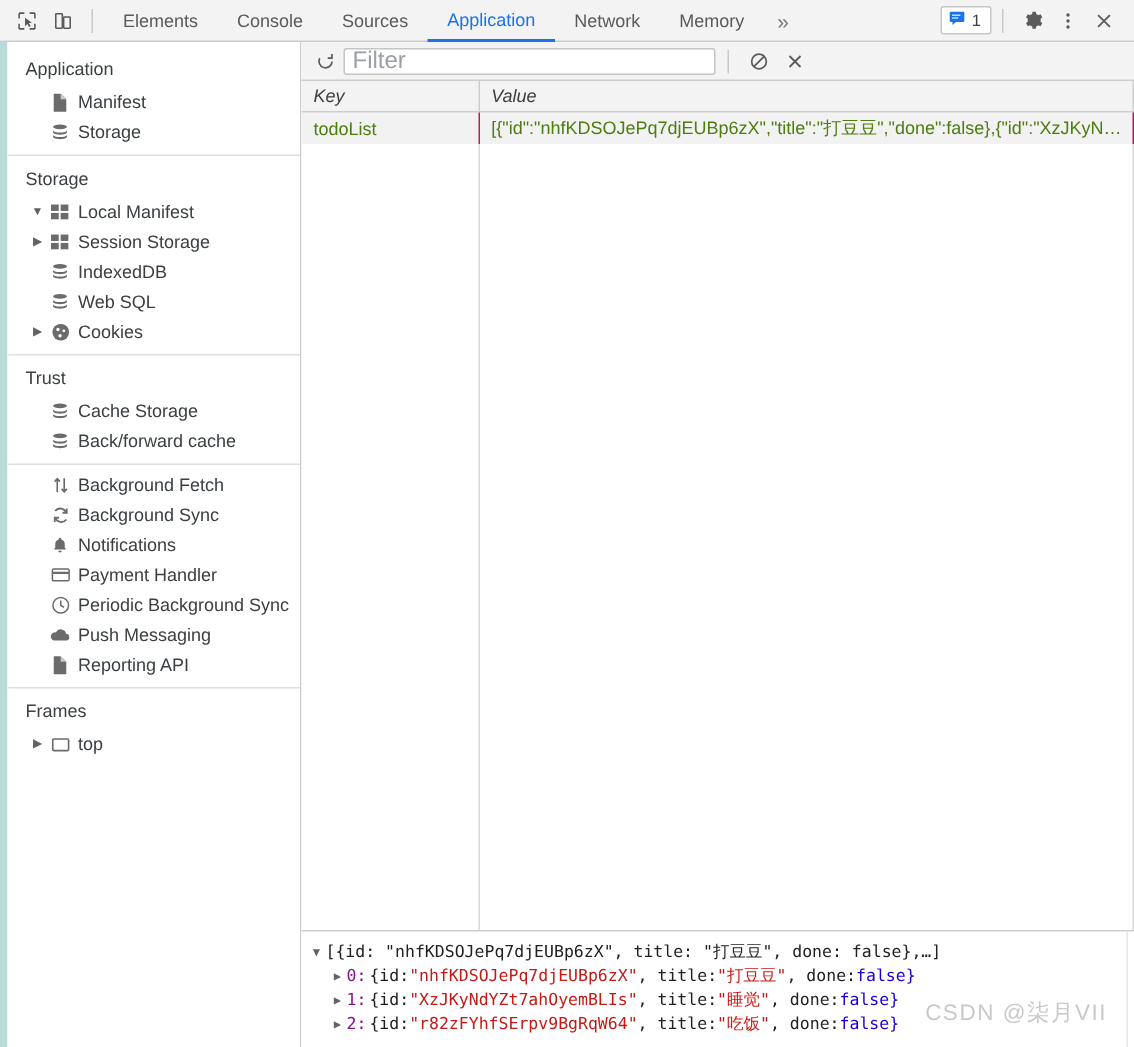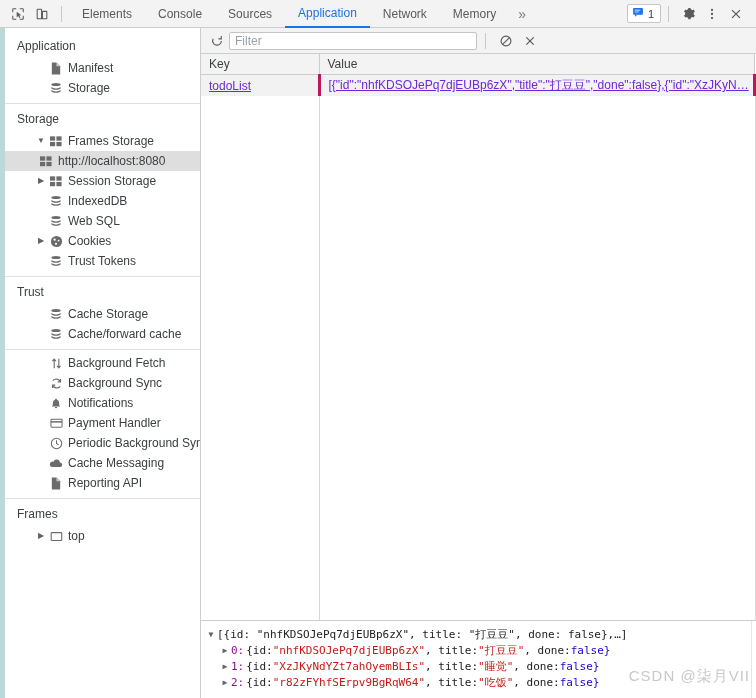--- a/index.html
+++ b/index.html
@@ -142,21 +142,21 @@
   }
   .sb-item {
     display: flex;
     align-items: center;
     height: 20px;
     padding-left: 12px;
     cursor: pointer;
     white-space: nowrap;
     color: #3c4043;
   }
-  .sb-item.level1 { padding-left: 30px; }
+  .sb-item.level1 { padding-left: 14px; }
   .sb-item.level2 { padding-left: 32px; }
   .sb-item.selected { background: #dedede; }
   .sb-twisty {
     width: 12px;
     min-width: 12px;
     display: inline-flex;
     align-items: center;
     justify-content: center;
     color: #5f6368;
     font-size: 8px;
@@ -200,21 +200,21 @@
     cursor: pointer;
     color: #5a5a5a;
   }
   .filter-input {
     flex: 0 0 auto;
     width: 248px;
     height: 18px;
     border: 1px solid #c4c4c4;
     background: #fff;
     border-radius: 2px;
-    font-size: 12px;
+    font-size: 16px;
     padding: 0 5px;
     color: #3c4043;
     box-sizing: border-box;
     outline: none;
     font-family: "Liberation Sans", sans-serif;
   }
   .filter-input::placeholder { color: #9aa0a6; }
   .fb-sep {
     width: 1px;
     height: 16px;
@@ -240,32 +240,32 @@
   .stable th {
     background: #f3f3f3;
     font-weight: normal;
     text-align: left;
     padding: 3px 0 3px 8px;
     border-bottom: 1px solid #cdcdcd;
     border-right: 1px solid #cdcdcd;
     color: #3c4043;
     height: 19px;
     box-sizing: border-box;
+    font-style: italic;
   }
   .stable td {
     padding: 2px 0 2px 8px;
-    border-right: 3px solid #be185d;
-    color: #6d28d9;
+    border-right: 1px solid #be185d;
+    color: #4d7c0f;
     white-space: nowrap;
     overflow: hidden;
     text-overflow: ellipsis;
     height: 19px;
     box-sizing: border-box;
     font-size: 12px;
-    text-decoration: underline;
   }
   .stable tr.data-row td { background: #f2f2f2; }
   .col-key { width: 118px; }
   .grid-fill {
     flex: 1;
     min-height: 0;
     display: flex;
   }
   .grid-col-a { width: 118px; border-right: 1px solid #d8d8d8; }
   .grid-col-b { flex: 1; border-right: 1px solid #d8d8d8; }
@@ -299,21 +299,21 @@
     line-height: 16px;
     display: inline-flex;
     justify-content: center;
   }
   .pv-idx { color: #881391; margin-right: 2px; }
   .pv-str { color: #c41a16; }
   .pv-bool { color: #1c00cf; }
   .pv-plain { color: #202124; }
   .watermark {
     position: absolute;
-    right: 6px;
+    right: 18px;
     bottom: 14px;
     color: #c9c9c9;
     font-size: 15px;
     font-family: "Liberation Sans", sans-serif;
     letter-spacing: 1px;
     pointer-events: none;
   }
   .right-edge {
     position: absolute;
     right: 0;
@@ -423,43 +423,32 @@
       <div class="sb-item level1">
         <span class="sb-twisty">▼</span>
         <span class="sb-ico">
             <svg width="12" height="11" viewBox="0 0 14 12" fill="#6b6b6b">
               <rect x="0" y="0" width="6" height="5"></rect>
               <rect x="7.5" y="0" width="6" height="5"></rect>
               <rect x="0" y="6.5" width="6" height="5"></rect>
               <rect x="7.5" y="6.5" width="6" height="5"></rect>
             </svg>
           </span>
-        <span class="sb-label">Frames Storage</span>
-      </div>
-      <div class="sb-item level2 selected">
+        <span class="sb-label">Local Manifest</span>
+      </div>
+      <div class="sb-item level1">
+        <span class="sb-twisty">▶</span>
         <span class="sb-ico">
             <svg width="12" height="11" viewBox="0 0 14 12" fill="#6b6b6b">
               <rect x="0" y="0" width="6" height="5"></rect>
               <rect x="7.5" y="0" width="6" height="5"></rect>
               <rect x="0" y="6.5" width="6" height="5"></rect>
               <rect x="7.5" y="6.5" width="6" height="5"></rect>
             </svg>
           </span>
-        <span class="sb-label">http://localhost:8080</span>
-      </div>
-      <div class="sb-item level1">
-        <span class="sb-twisty">▶</span>
-        <span class="sb-ico">
-            <svg width="12" height="11" viewBox="0 0 14 12" fill="#6b6b6b">
-              <rect x="0" y="0" width="6" height="5"></rect>
-              <rect x="7.5" y="0" width="6" height="5"></rect>
-              <rect x="0" y="6.5" width="6" height="5"></rect>
-              <rect x="7.5" y="6.5" width="6" height="5"></rect>
-            </svg>
-          </span>
         <span class="sb-label">Session Storage</span>
       </div>
       <div class="sb-item level1">
         <span class="sb-twisty"></span>
         <span class="sb-ico">
             <svg width="12" height="13" viewBox="0 0 14 14" fill="#6b6b6b">
               <ellipse cx="7" cy="2.4" rx="5.4" ry="1.8"></ellipse>
               <path d="M1.6 5.1c0 1 2.4 1.8 5.4 1.8s5.4-.8 5.4-1.8v1.6c0 1-2.4 1.8-5.4 1.8s-5.4-.8-5.4-1.8z"></path>
               <path d="M1.6 8.6c0 1 2.4 1.8 5.4 1.8s5.4-.8 5.4-1.8v1.6c0 1-2.4 1.8-5.4 1.8s-5.4-.8-5.4-1.8z"></path>
             </svg>
@@ -482,56 +471,45 @@
         <span class="sb-ico">
             <svg width="13" height="13" viewBox="0 0 14 14" fill="#6b6b6b">
               <circle cx="7" cy="7" r="6"></circle>
               <circle cx="5" cy="5" r="1.2" fill="#fff"></circle>
               <circle cx="9.2" cy="6" r="1" fill="#fff"></circle>
               <circle cx="6.5" cy="9.5" r="1.2" fill="#fff"></circle>
             </svg>
           </span>
         <span class="sb-label">Cookies</span>
       </div>
+
+      <div class="sb-divider"></div>
+
+      <div class="sb-section-title">Trust</div>
       <div class="sb-item level1">
         <span class="sb-twisty"></span>
         <span class="sb-ico">
             <svg width="12" height="13" viewBox="0 0 14 14" fill="#6b6b6b">
               <ellipse cx="7" cy="2.4" rx="5.4" ry="1.8"></ellipse>
               <path d="M1.6 5.1c0 1 2.4 1.8 5.4 1.8s5.4-.8 5.4-1.8v1.6c0 1-2.4 1.8-5.4 1.8s-5.4-.8-5.4-1.8z"></path>
               <path d="M1.6 8.6c0 1 2.4 1.8 5.4 1.8s5.4-.8 5.4-1.8v1.6c0 1-2.4 1.8-5.4 1.8s-5.4-.8-5.4-1.8z"></path>
             </svg>
           </span>
-        <span class="sb-label">Trust Tokens</span>
-      </div>
-
-      <div class="sb-divider"></div>
-
-      <div class="sb-section-title">Trust</div>
+        <span class="sb-label">Cache Storage</span>
+      </div>
       <div class="sb-item level1">
         <span class="sb-twisty"></span>
         <span class="sb-ico">
             <svg width="12" height="13" viewBox="0 0 14 14" fill="#6b6b6b">
               <ellipse cx="7" cy="2.4" rx="5.4" ry="1.8"></ellipse>
               <path d="M1.6 5.1c0 1 2.4 1.8 5.4 1.8s5.4-.8 5.4-1.8v1.6c0 1-2.4 1.8-5.4 1.8s-5.4-.8-5.4-1.8z"></path>
               <path d="M1.6 8.6c0 1 2.4 1.8 5.4 1.8s5.4-.8 5.4-1.8v1.6c0 1-2.4 1.8-5.4 1.8s-5.4-.8-5.4-1.8z"></path>
             </svg>
           </span>
-        <span class="sb-label">Cache Storage</span>
-      </div>
-      <div class="sb-item level1">
-        <span class="sb-twisty"></span>
-        <span class="sb-ico">
-            <svg width="12" height="13" viewBox="0 0 14 14" fill="#6b6b6b">
-              <ellipse cx="7" cy="2.4" rx="5.4" ry="1.8"></ellipse>
-              <path d="M1.6 5.1c0 1 2.4 1.8 5.4 1.8s5.4-.8 5.4-1.8v1.6c0 1-2.4 1.8-5.4 1.8s-5.4-.8-5.4-1.8z"></path>
-              <path d="M1.6 8.6c0 1 2.4 1.8 5.4 1.8s5.4-.8 5.4-1.8v1.6c0 1-2.4 1.8-5.4 1.8s-5.4-.8-5.4-1.8z"></path>
-            </svg>
-          </span>
-        <span class="sb-label">Cache/forward cache</span>
+        <span class="sb-label">Back/forward cache</span>
       </div>
 
       <div class="sb-divider"></div>
 
       <div class="sb-item level1">
         <span class="sb-twisty"></span>
         <span class="sb-ico">
             <svg width="13" height="13" viewBox="0 0 14 14" fill="none" stroke="#6b6b6b" stroke-width="1.2">
               <path d="M4.5 12 V2.5 M2.6 4.4 L4.5 2.3 L6.4 4.4"></path>
               <path d="M9.5 2 V11.5 M7.6 9.6 L9.5 11.7 L11.4 9.6"></path>
@@ -581,21 +559,21 @@
           </span>
         <span class="sb-label">Periodic Background Sync</span>
       </div>
       <div class="sb-item level1">
         <span class="sb-twisty"></span>
         <span class="sb-ico">
             <svg width="14" height="11" viewBox="0 0 16 11" fill="#6b6b6b">
               <path d="M12.6 4.3A4 4 0 005 3.4 3.1 3.1 0 003.3 9.5h9.1a2.6 2.6 0 00.2-5.2z"></path>
             </svg>
           </span>
-        <span class="sb-label">Cache Messaging</span>
+        <span class="sb-label">Push Messaging</span>
       </div>
       <div class="sb-item level1">
         <span class="sb-twisty"></span>
         <span class="sb-ico">
             <svg width="12" height="13" viewBox="0 0 12 14" fill="#6b6b6b">
               <path d="M1.5 0.5h5l4 4v9h-9z"></path>
               <path d="M6.5 0.5v4h4" fill="#c9c9c9"></path>
             </svg>
           </span>
         <span class="sb-label">Reporting API</span>

